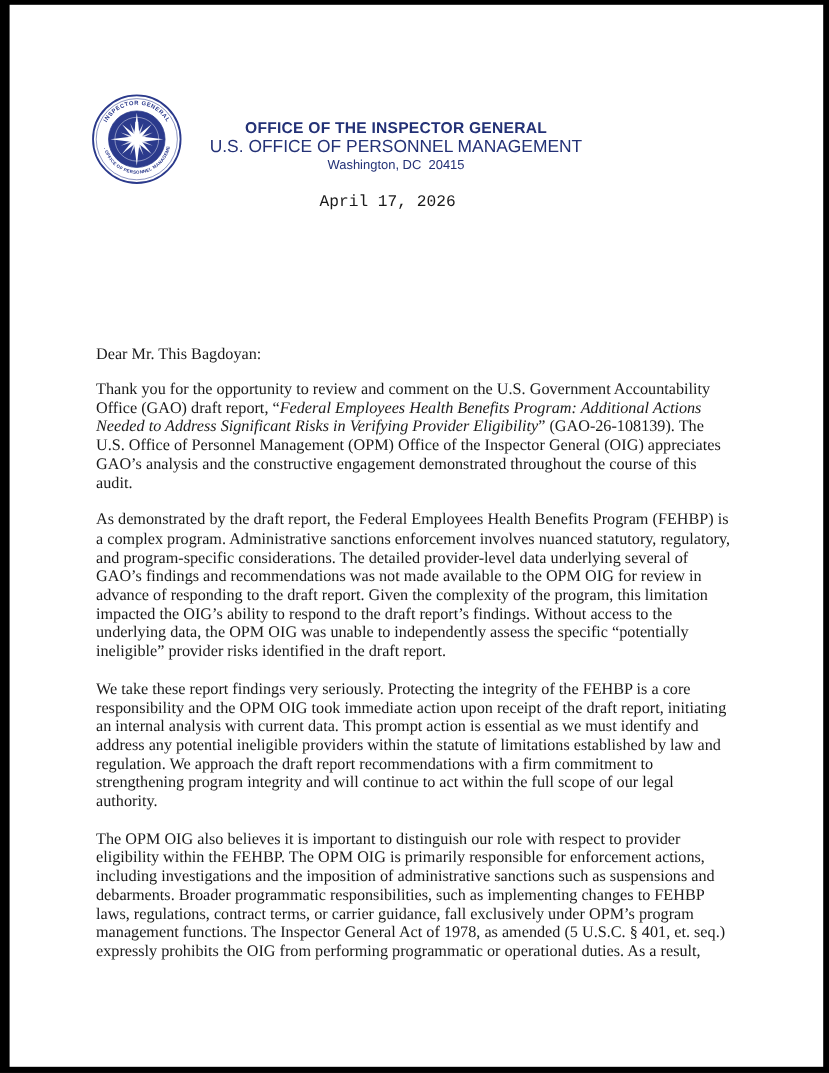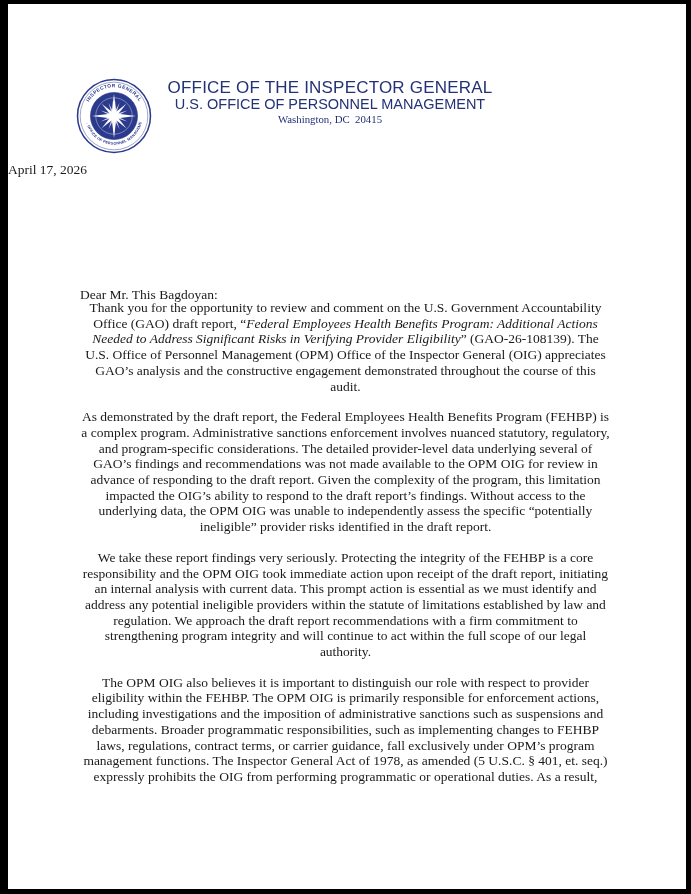--- a/index.html
+++ b/index.html
@@ -29,72 +29,73 @@
   .letterhead-text {
     position: absolute;
     left: 0;
     top: 76px;
     width: 644px;
     text-align: center;
     color: #233176;
     font-family: "Liberation Sans", "DejaVu Sans", sans-serif;
   }
   .lh-line1 {
-    font-size: 17px;
-    font-weight: normal;
+    font-size: 13px;
+    font-weight: bold;
     line-height: 16px;
     letter-spacing: 0.2px;
+    margin-top: 19px;
   }
   .lh-line2 {
     font-size: 14.5px;
     font-weight: normal;
     line-height: 17px;
   }
   .lh-line3 {
     font-size: 10.8px;
     line-height: 13px;
     white-space: pre-wrap;
-    font-family: Liberation Serif, serif;
   }
   
   .serif {
     font-family: "Liberation Serif", "DejaVu Serif", serif;
     color: #1a1a1a;
   }
   .date-line {
     position: absolute;
     left: 0;
     top: 158px;
     width: 630px;
-    text-align: left;
+    text-align: center;
     font-size: 13.5px;
     line-height: 16px;
+    font-family: Liberation Mono, monospace;
   }
   .recipient {
     position: absolute;
     left: 72px;
     top: 190px;
     font-size: 13.5px;
     line-height: 15.6px;
   }
   .salutation {
     position: absolute;
     left: 72px;
     top: 283px;
     font-size: 13.5px;
     line-height: 16px;
   }
   .body-block {
     position: absolute;
     left: 72px;
-    top: 296px;
+    top: 312px;
     width: 531px;
     font-size: 13.5px;
     line-height: 15.7px;
-    text-align: center;
+    text-align: left;
   }
   .body-block p {
     margin: 0 0 15px 0;
   }
   .body-block em {
     font-style: italic;
   }
 </style>
 </head>
 <body>

